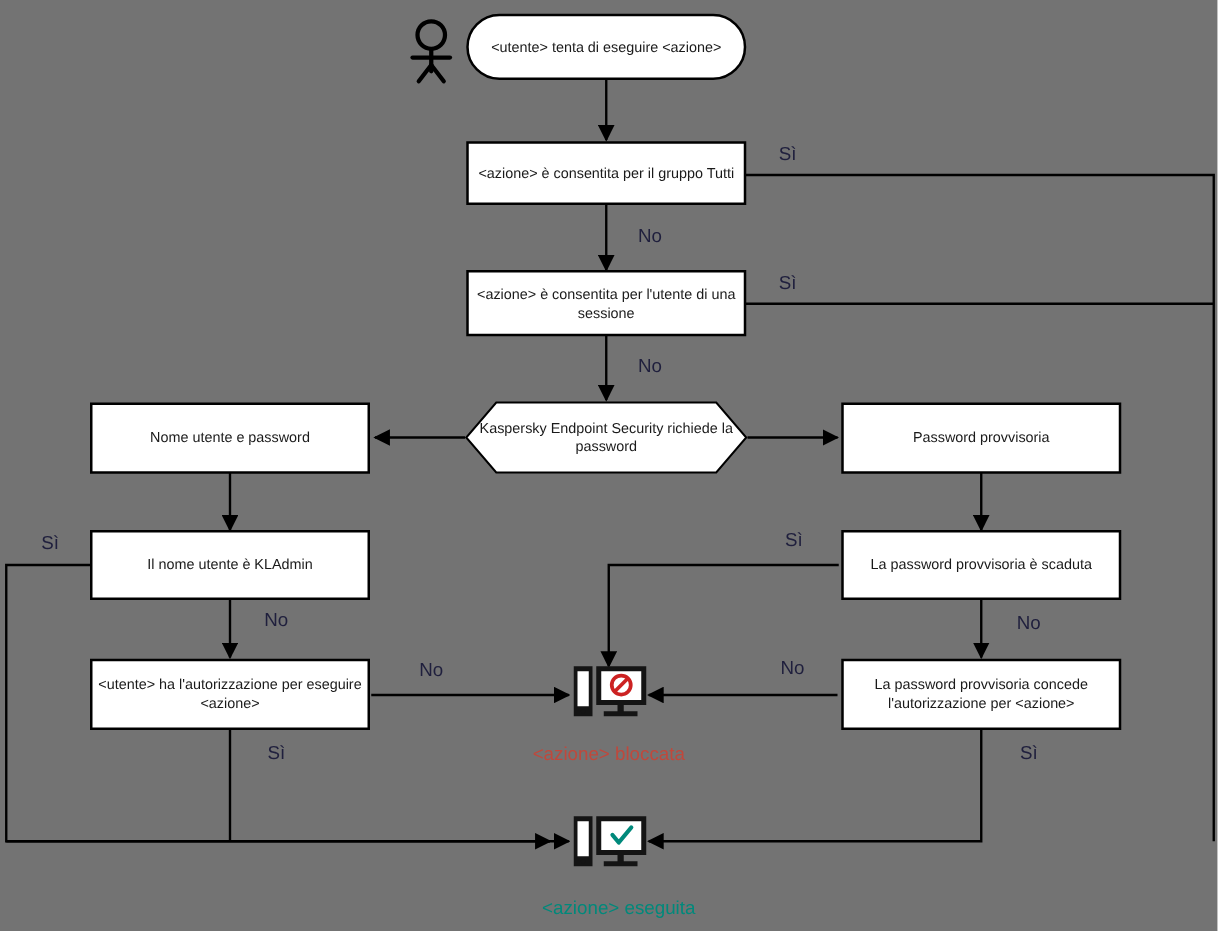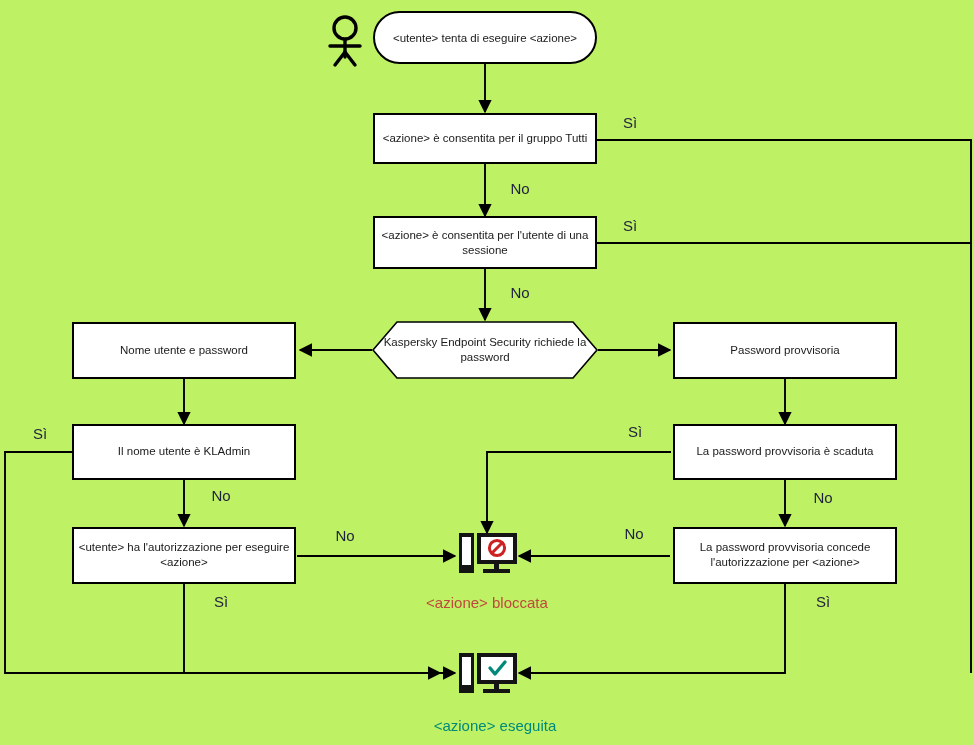--- a/index.html
+++ b/index.html
@@ -7,21 +7,21 @@
     padding: 0;
     background: #ffffff;
   }
   body {
     font-family: "Liberation Sans", sans-serif;
   }
   #diagram-root {
     position: relative;
     width: 974px;
     height: 745px;
-    background: #bef264;
+    background: #737373;
     overflow: hidden;
   }
   svg#flow {
     display: block;
     width: 974px;
     height: 745px;
   }
   .node-box {
     fill: #ffffff;
     stroke: #000000;

